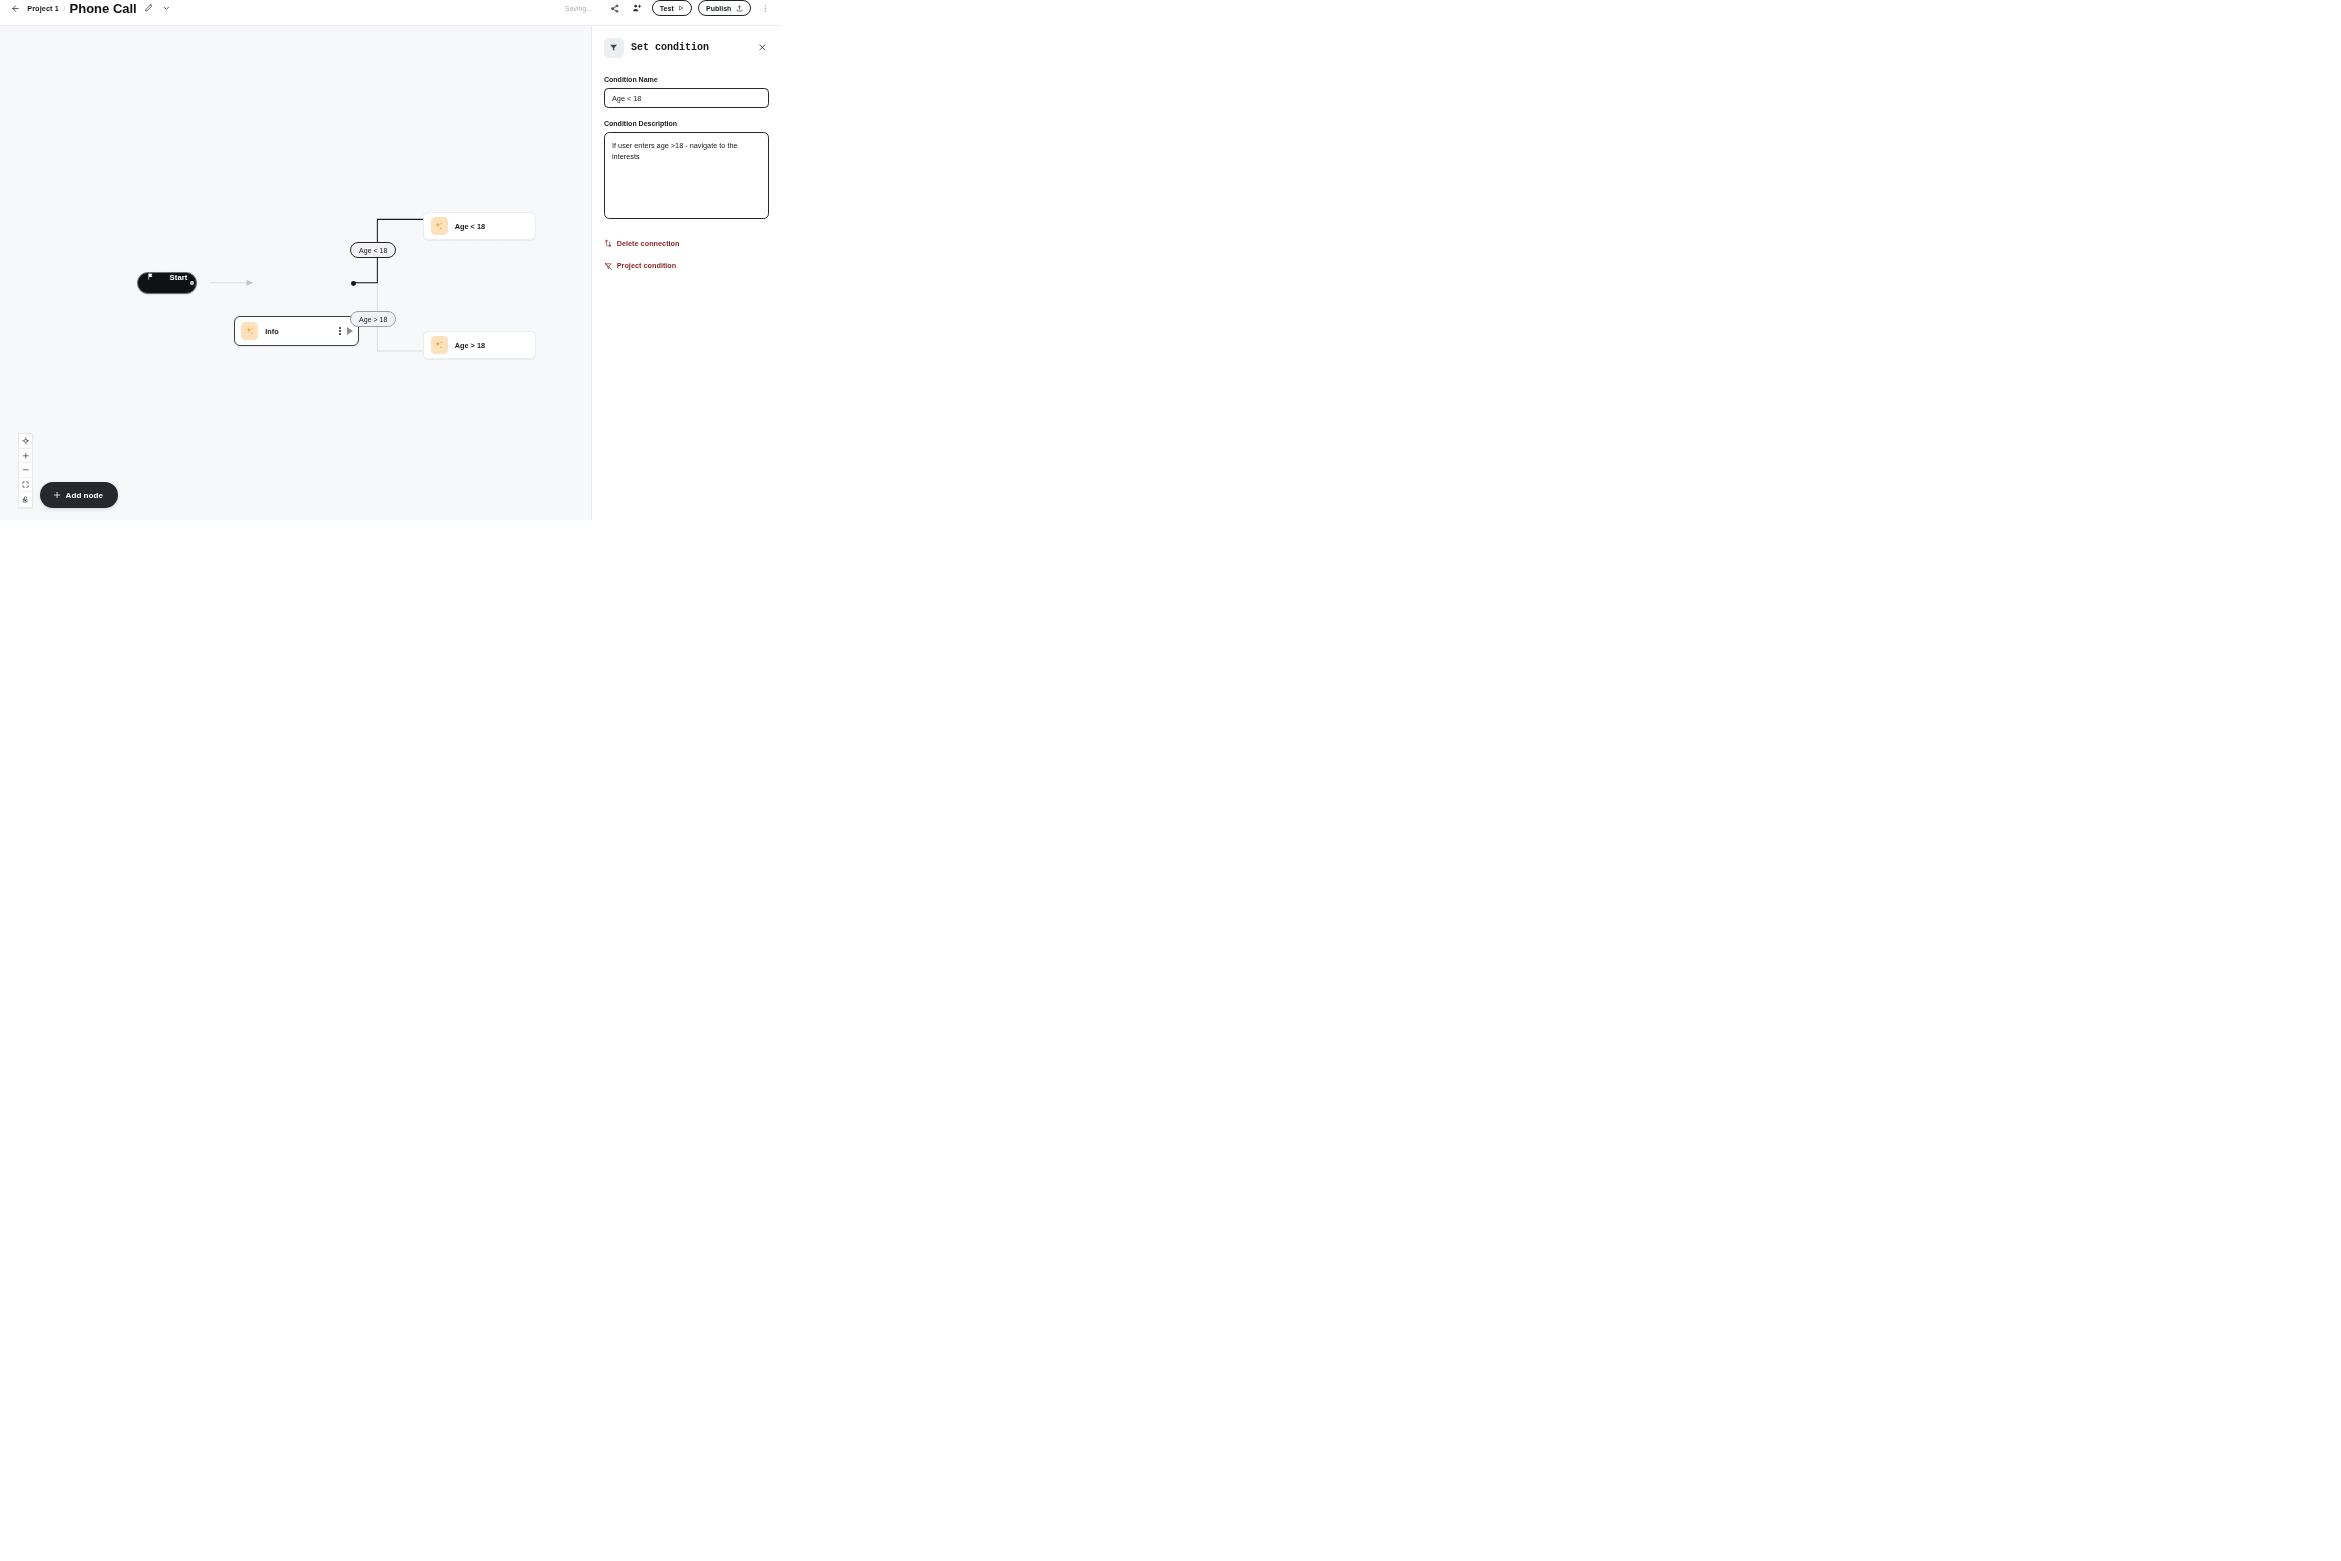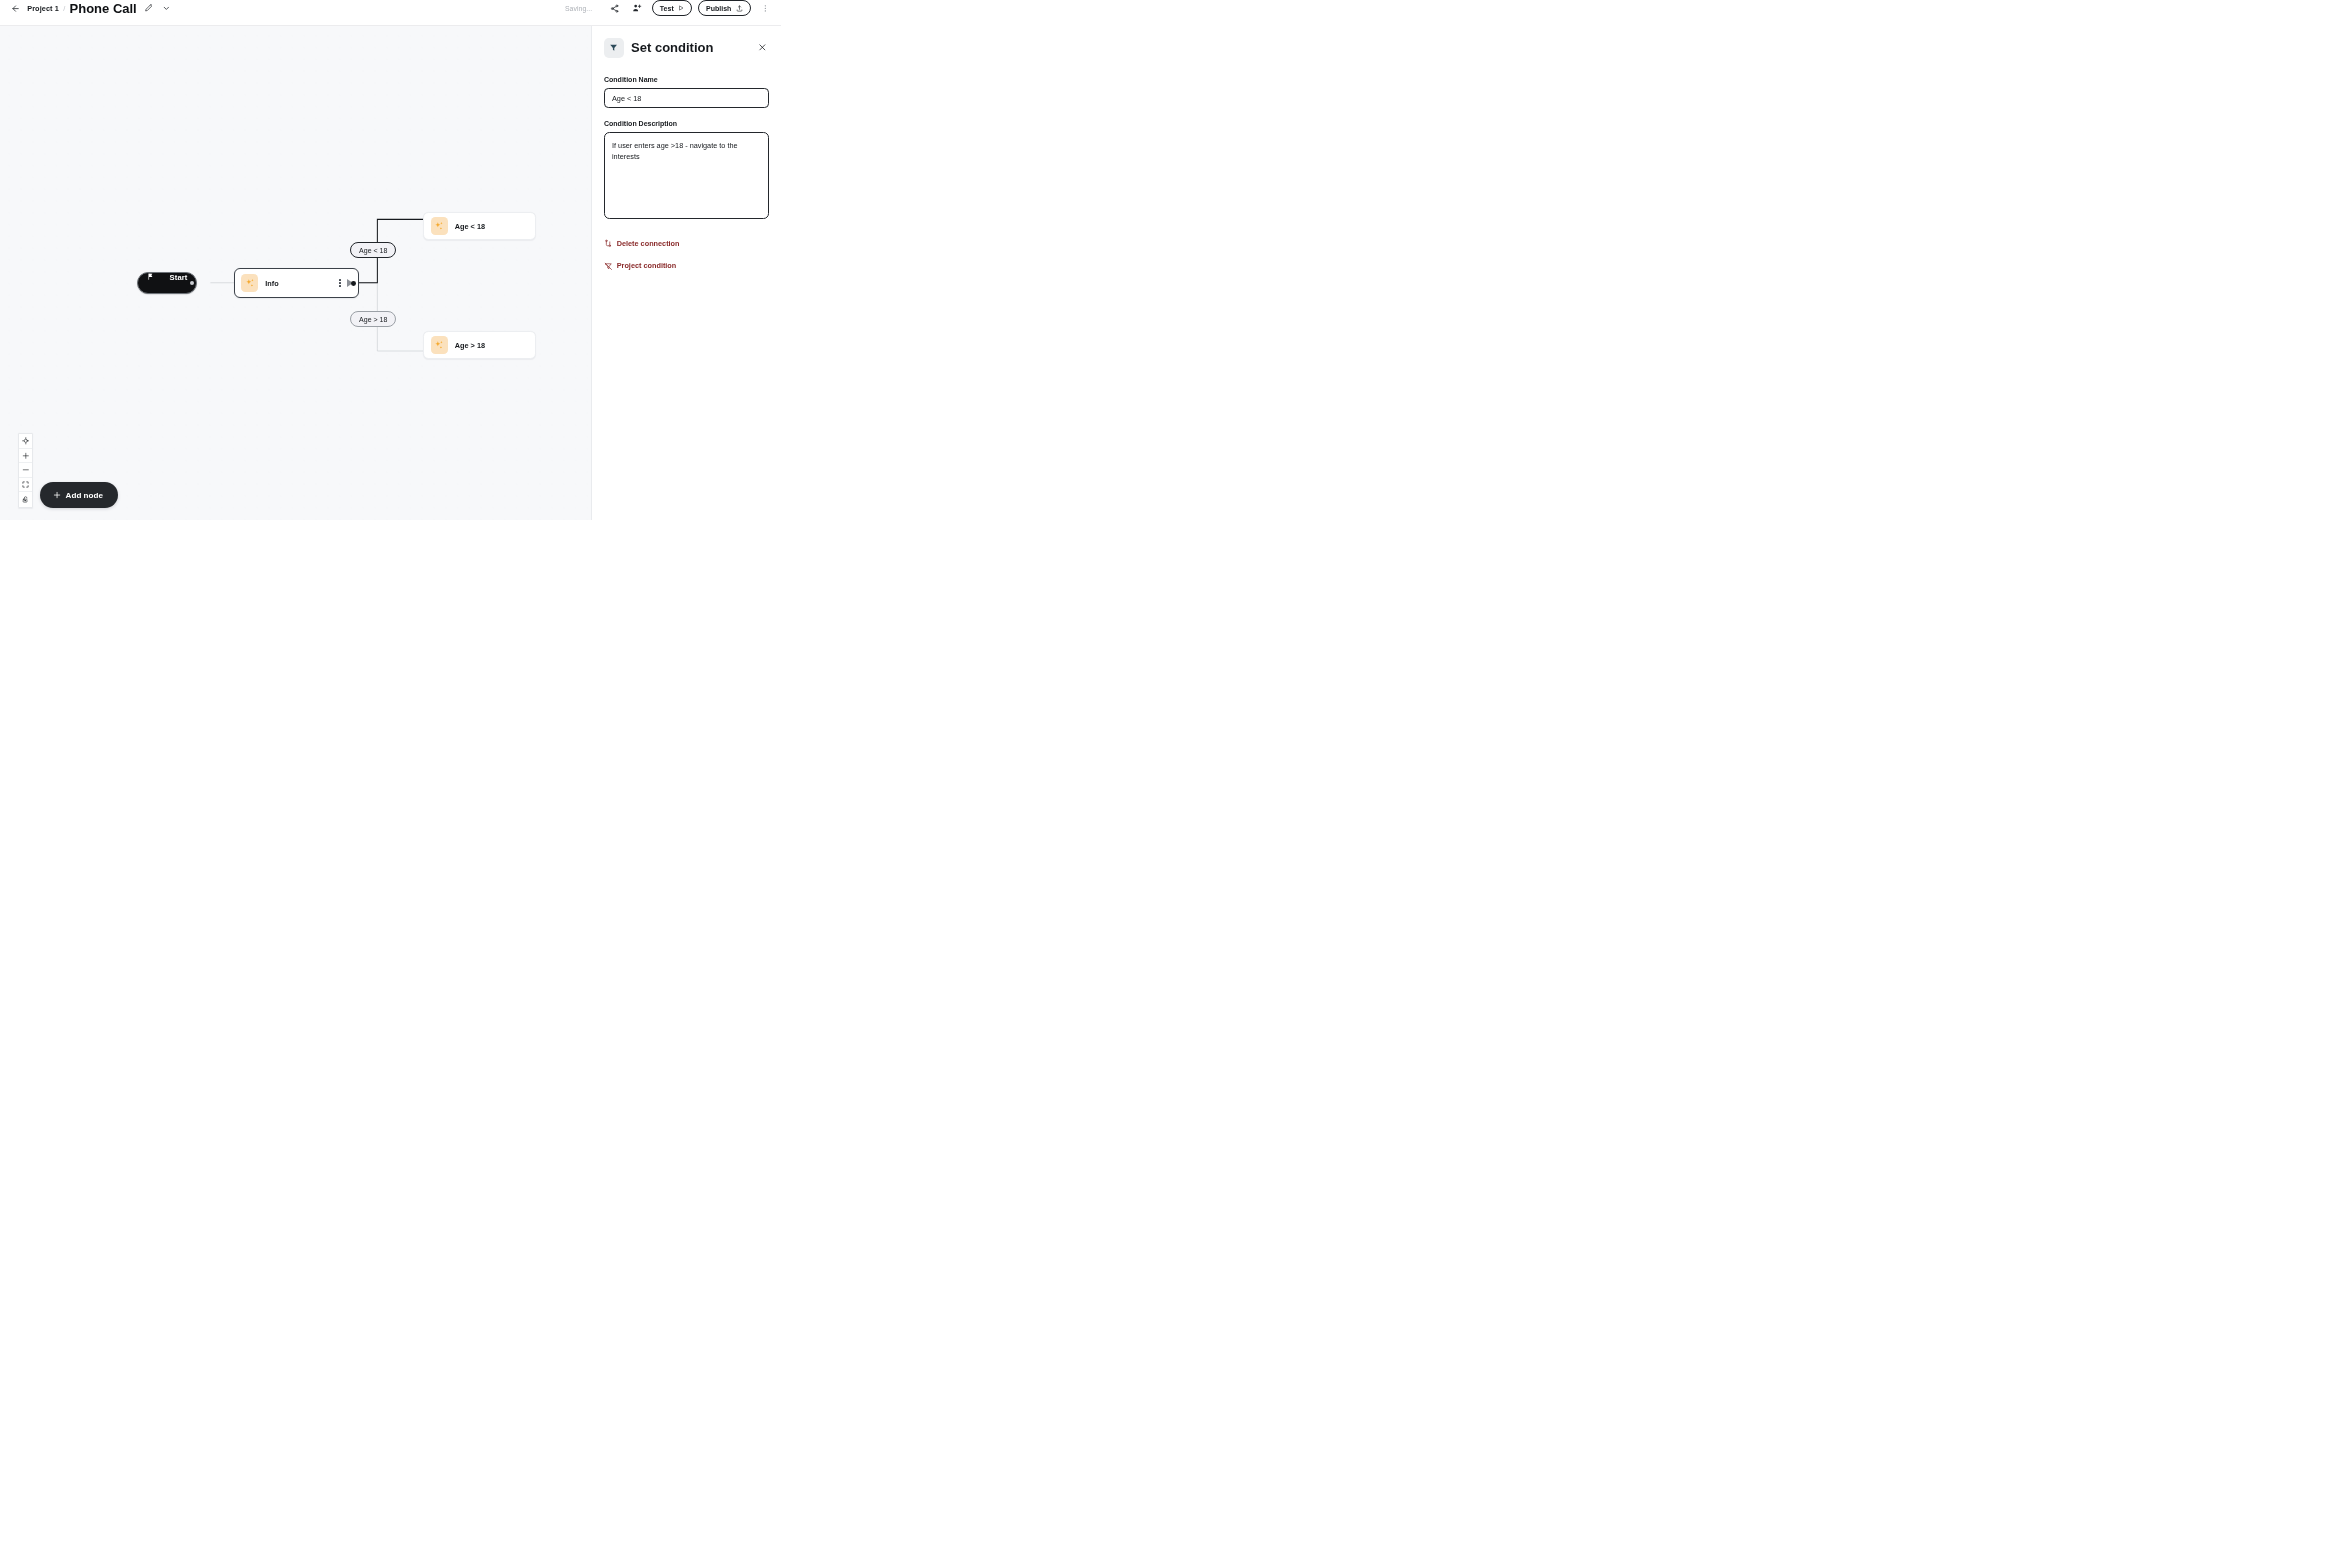--- a/index.html
+++ b/index.html
@@ -76,21 +76,21 @@
     color: #fff; cursor: grab;
     box-shadow: 0 0.5px 1.1px rgba(0,0,0,.18);
   }
   .start-label { font-size: 7.6px; font-weight: 700; letter-spacing: 0.1px; }
 
   
   .info-node {
     width: 125px; height: 30px; border-radius: 6px;
     background: #fff; border: 0.9px solid #3b4149;
     display: flex; align-items: center; padding: 0 5.4px 0 6px;
-    cursor: grab; box-shadow: 0 0.5px 1.6px rgba(16,24,40,.07);
+    cursor: grab; box-shadow: 0 0.5px 1.6px rgba(16,24,40,.07); margin-top: 48px;
   }
   .node-card {
     width: 113px; height: 28px; border-radius: 5.4px;
     background: #fff; border: 0.7px solid #eceef1;
     display: flex; align-items: center; padding: 0 6.5px;
     cursor: grab; box-shadow: 0 0.5px 1.1px rgba(16,24,40,.05);
   }
   .spark-box {
     width: 17.3px; height: 17.3px; border-radius: 4.3px;
     background: #fbe1bd; display: flex; align-items: center; justify-content: center;
@@ -153,21 +153,21 @@
     border-left: 0.5px solid #e9ebee;
     padding: 12px 12px 12px 12px;
     display: flex; flex-direction: column;
     position: relative; z-index: 20;
   }
   .panel-head { display: flex; align-items: center; margin-bottom: 18.4px; }
   .panel-icon-box {
     width: 19.5px; height: 19.5px; border-radius: 4.9px; background: #eceef0;
     display: flex; align-items: center; justify-content: center; flex: none;
   }
-  .panel-title { font-size: 13px; font-weight: 700; color: #16191d; margin-left: 7.6px; }
+  .panel-title { font-size: 10px; font-weight: 700; color: #16191d; margin-left: 7.6px; font-family: Liberation Mono, monospace; }
   .panel-close { margin-left: auto; width: 14px; height: 14px; display:flex; align-items:center; justify-content:center; cursor:pointer; color:#16191d; border-radius:2.7px; }
 
   .field-label { font-size: 7px; font-weight: 700; color: #16191d; margin-bottom: 4.9px; }
   .text-input {
     width: 100%; height: 20.6px; border: 0.7px solid #23272c; border-radius: 4.3px;
     padding: 0 7px; font-size: 7.3px; color: #16191d;
     font-family: inherit; background: #fff; outline: none;
   }
   .text-area {
     width: 100%; height: 87px; border: 0.7px solid #23272c; border-radius: 5.4px;

